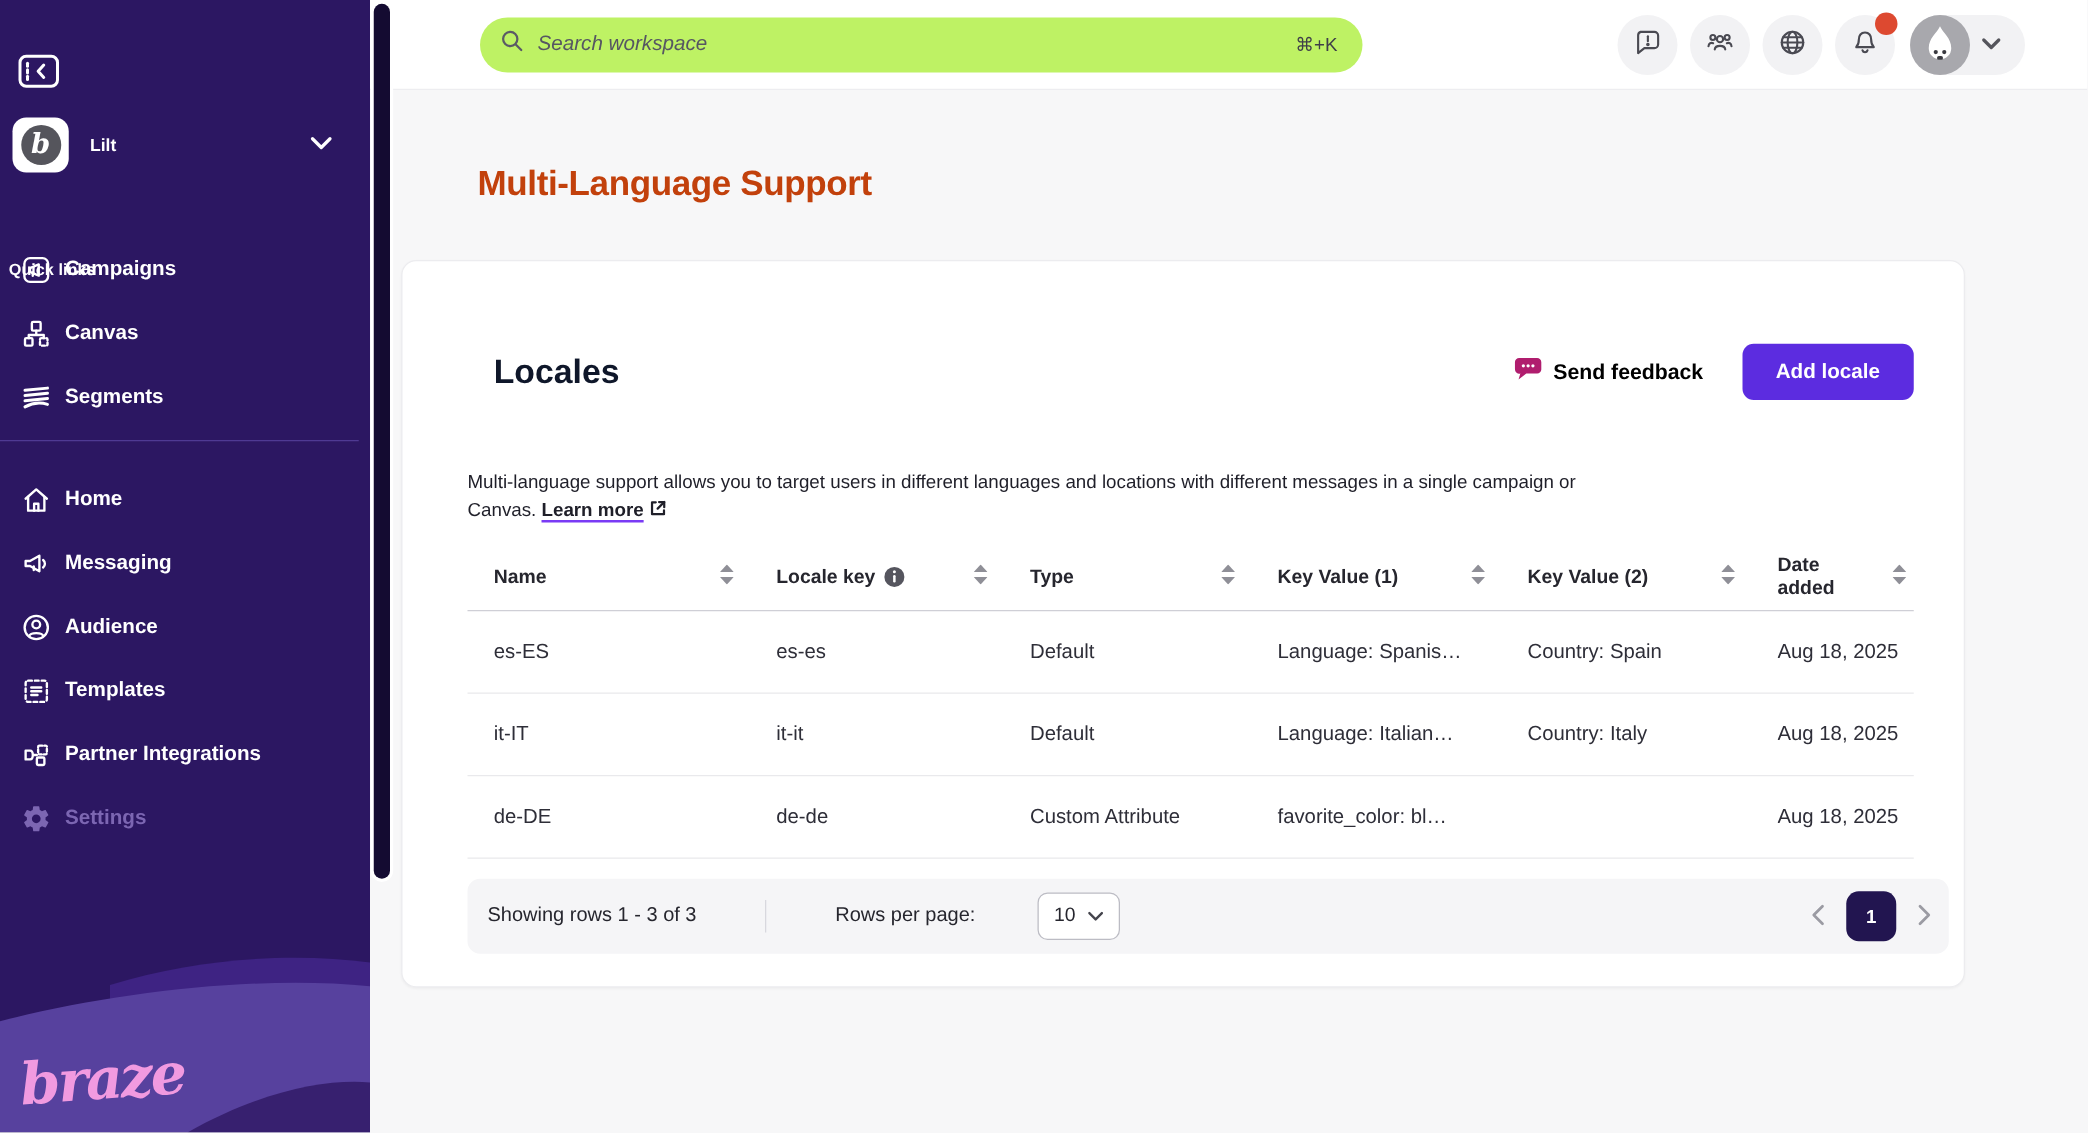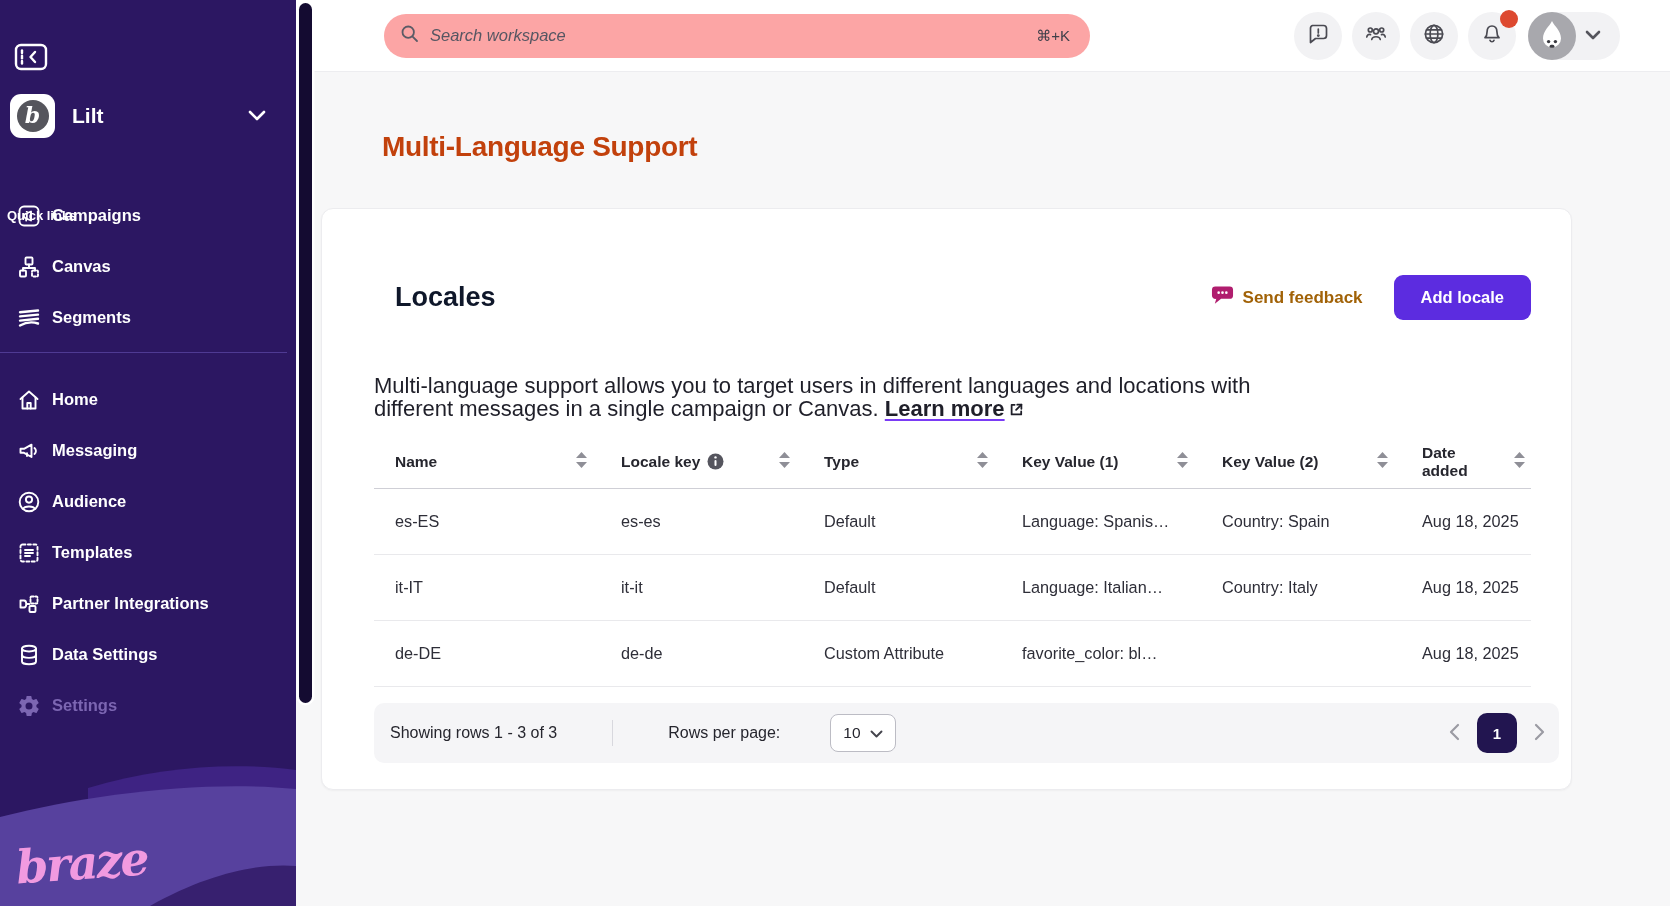--- a/index.html
+++ b/index.html
@@ -5,59 +5,59 @@
   * { margin:0; padding:0; box-sizing:border-box; }
   html,body { width:1670px; height:906px; overflow:hidden; }
   body { font-family:"Liberation Sans", sans-serif; background:#f7f7f8; color:#1f1f29; position:relative; }
 
   
   .sidebar { position:absolute; left:0; top:0; width:296px; height:906px; background:#2c1762; color:#fff; overflow:hidden; z-index:2; }
   .collapse-btn { position:absolute; left:14px; top:42px; width:34px; height:30px; background:none; border:none; cursor:pointer; }
   .workspace-row { position:absolute; left:10px; top:93px; width:276px; height:46px; display:flex; align-items:center; cursor:pointer; }
   .ws-logo { width:45px; height:44px; background:#fff; border-radius:11px; display:flex; align-items:center; justify-content:center; }
   .ws-logo-circle { width:32px; height:32px; border-radius:50%; background:#55555c; color:#fff; display:flex; align-items:center; justify-content:center; font-family:"DejaVu Serif", serif; font-style:italic; font-weight:bold; font-size:22px; line-height:1; padding-bottom:3px; }
-  .ws-name { margin-left:17px; font-size:21px; font-weight:700; }
+  .ws-name { margin-left:17px; font-size:14px; font-weight:700; }
   .ws-chevron { margin-left:auto; margin-right:20px; }
   .quick-links-label { position:absolute; left:7px; top:160px; font-size:13px; font-weight:700;margin-top:48px; }
   .nav-list { position:absolute; left:0; width:296px; }
   .nav-quick { top:190px; }
   .nav-main { top:374px; }
   .nav-item { display:flex; align-items:center; height:51px; padding-left:17px; cursor:pointer; }
   .nav-item .ni-icon { width:24px; height:24px; flex:0 0 24px; display:flex; align-items:center; justify-content:center; }
   .nav-item .ni-label { margin-left:11px; font-size:16.5px; font-weight:700; color:#fff; white-space:nowrap; }
   .nav-item.muted .ni-label { color:#7c66b2; }
   .sb-divider { position:absolute; left:0; top:352px; width:287px; border-top:1px solid #4f3a93; }
   .waves { position:absolute; left:0; bottom:0; width:296px; height:190px; }
   .brand-logo { position:absolute; left:16px; top:836px; font-family:"DejaVu Serif", serif; font-style:italic; font-weight:bold; font-size:46px; color:#f19ae0; transform:rotate(-4deg); letter-spacing:-2px; }
 
   
   .scroll-thumb { position:absolute; left:299px; top:3px; width:13px; height:700px; background:#140b31; border-radius:8px; box-shadow:0 0 0 2.5px #ffffff; z-index:5; cursor:grab; }
 
   
   .main { position:absolute; left:296px; top:0; width:1374px; height:906px; }
   .topbar { height:72px; background:#fff; border-bottom:1px solid #ededf0; display:flex; align-items:center; }
-  .search-pill { margin-left:88px; width:706px; height:44px; border-radius:22px; background:#fca5a5; display:flex; align-items:center; padding:0 20px 0 16px; cursor:text; }
+  .search-pill { margin-left:88px; width:706px; height:44px; border-radius:22px; background:#bef264; display:flex; align-items:center; padding:0 20px 0 16px; cursor:text; }
   .search-pill .ph { margin-left:10px; font-style:italic; font-size:16.5px; color:#565662; }
   .search-pill .shortcut { margin-left:auto; font-size:15px; color:#3f3f49; }
   .topbar-icons { margin-left:auto; margin-right:50px; display:flex; align-items:center; gap:10px; }
   .icon-circle { width:48px; height:48px; border-radius:50%; background:#f2f2f4; border:none; display:flex; align-items:center; justify-content:center; position:relative; cursor:pointer; }
   .notif-dot { position:absolute; top:-2px; right:-2px; width:18px; height:18px; border-radius:50%; background:#dd4930; }
   .avatar-pill { margin-left:2px; width:92px; height:48px; border-radius:24px; background:#f2f2f4; border:none; display:flex; align-items:center; cursor:pointer; }
   .avatar-circle { width:48px; height:48px; border-radius:50%; background:#a8a8ad; display:flex; align-items:center; justify-content:center; }
   .avatar-pill .chev { margin-left:9px; }
 
   .content { padding-top:58px; }
   .page-title { margin-left:86px; font-size:28px; line-height:34px; font-weight:800; color:#c2410c; letter-spacing:-0.3px; }
 
   .card { margin:44px 0 0 25px; width:1251px; background:#fff; border:1px solid #ececef; border-radius:12px; box-shadow:0 1px 2px rgba(0,0,0,.04); padding:66px 40px 26px 52px; }
   .card-head { display:flex; align-items:center; }
   .card-heading { margin-left:21px; font-size:27px; font-weight:800; color:#0f172a; }
-  .send-feedback { margin-left:auto; display:flex; align-items:center; gap:9px; background:none; border:none; color:#a16207; font-family:inherit; font-size:17px; font-weight:700; cursor:pointer; }
+  .send-feedback { margin-left:auto; display:flex; align-items:center; gap:9px; background:none; border:none; color:#000000; font-family:inherit; font-size:17px; font-weight:700; cursor:pointer; }
   .add-locale { margin-left:31px; background:#5c2ce0; color:#fff; border:none; border-radius:9px; padding:13px 27px; font-family:inherit; font-size:16.5px; font-weight:700; cursor:pointer; }
-  .description { margin-top:54px; width:940px; font-size:22px; line-height:23px; color:#1f1f29; }
+  .description { margin-top:54px; width:940px; font-size:15px; line-height:23px; color:#1f1f29; }
   .learn-more { color:#1f1f29; font-weight:700; text-decoration:underline; text-decoration-color:#7a3bf5; text-decoration-thickness:2px; text-underline-offset:3px; cursor:pointer; white-space:nowrap; }
   .ext-icon { margin-left:4px; vertical-align:-1px; }
 
   
   .locales-table { margin-top:14px; }
   .t-head, .t-row { display:grid; grid-template-columns:247px 203px 198px 200px 200px 1fr; align-items:center; }
   .t-head { height:54px; border-bottom:1px solid #cfcfd6; }
   .th { position:relative; font-size:15.5px; font-weight:700; color:#26262e; padding-right:44px; cursor:pointer; display:flex; align-items:center; }
   .th:first-child, .td:first-child { padding-left:21px; }
   .sort { position:absolute; right:34px; top:50%; transform:translateY(-50%); }
@@ -186,30 +186,20 @@
     <div class="nav-item">
       <span class="ni-icon">
         <svg width="24" height="24" viewBox="0 0 24 24" fill="none" stroke="#fff" stroke-width="1.9" stroke-linecap="round" stroke-linejoin="round">
           <path d="M3.5 8.5 H7 C10 8.5 10 15.5 7 15.5 H3.5 Z"></path>
           <rect x="13.5" y="4.5" width="7" height="7" rx="1" stroke-dasharray="2.2 1.8"></rect>
           <rect x="12.5" y="14" width="6" height="6" rx="1"></rect>
           <path d="M10 12 H12.5"></path>
         </svg>
       </span>
       <span class="ni-label">Partner Integrations</span>
-    </div>
-    <div class="nav-item">
-      <span class="ni-icon">
-        <svg width="24" height="24" viewBox="0 0 24 24" fill="none" stroke="#fff" stroke-width="1.9" stroke-linecap="round" stroke-linejoin="round">
-          <ellipse cx="12" cy="5.6" rx="7" ry="2.9"></ellipse>
-          <path d="M5 5.6 V18.4 A7 2.9 0 0 0 19 18.4 V5.6"></path>
-          <path d="M5 12 A7 2.9 0 0 0 19 12"></path>
-        </svg>
-      </span>
-      <span class="ni-label">Data Settings</span>
     </div>
     <div class="nav-item muted">
       <span class="ni-icon">
         <svg width="24" height="24" viewBox="0 0 24 24" fill="#7c66b2">
           <path d="M19.4 13c.04-.33.06-.66.06-1s-.02-.67-.07-1l2.1-1.63c.19-.15.24-.42.12-.64l-2-3.46c-.12-.22-.38-.3-.6-.22l-2.48 1a7.3 7.3 0 0 0-1.7-.98l-.38-2.65A.49.49 0 0 0 14 2h-4c-.25 0-.45.18-.49.42l-.38 2.65c-.62.25-1.18.59-1.7.98l-2.48-1c-.22-.08-.48 0-.6.22l-2 3.46c-.12.22-.07.49.12.64L4.57 11c-.04.33-.07.66-.07 1s.02.67.07 1l-2.1 1.63c-.19.15-.24.42-.12.64l2 3.46c.12.22.38.3.6.22l2.48-1c.52.4 1.08.73 1.7.98l.38 2.65c.04.24.24.42.49.42h4c.25 0 .45-.18.49-.42l.38-2.65a7.3 7.3 0 0 0 1.7-.98l2.48 1c.22.08.48 0 .6-.22l2-3.46c.12-.22.07-.49-.12-.64L19.4 13zM12 15.5A3.5 3.5 0 1 1 12 8.5a3.5 3.5 0 0 1 0 7z"></path>
         </svg>
       </span>
       <span class="ni-label">Settings</span>
     </div>
   </nav>

